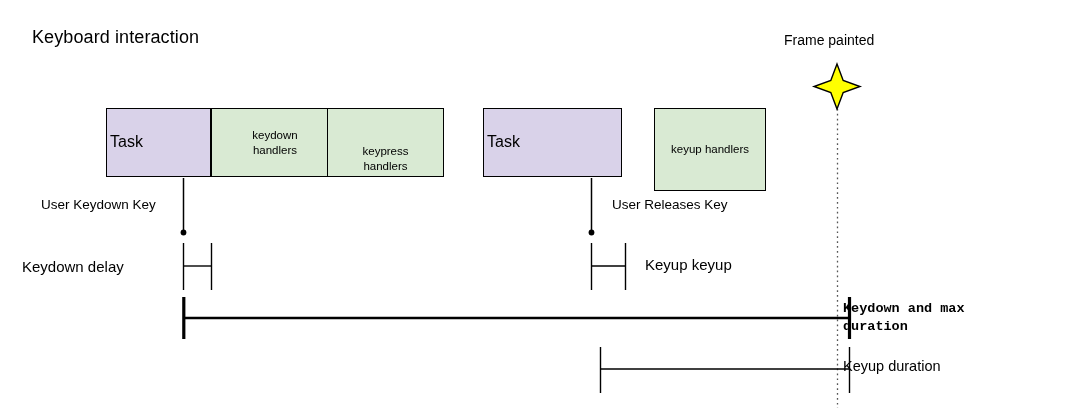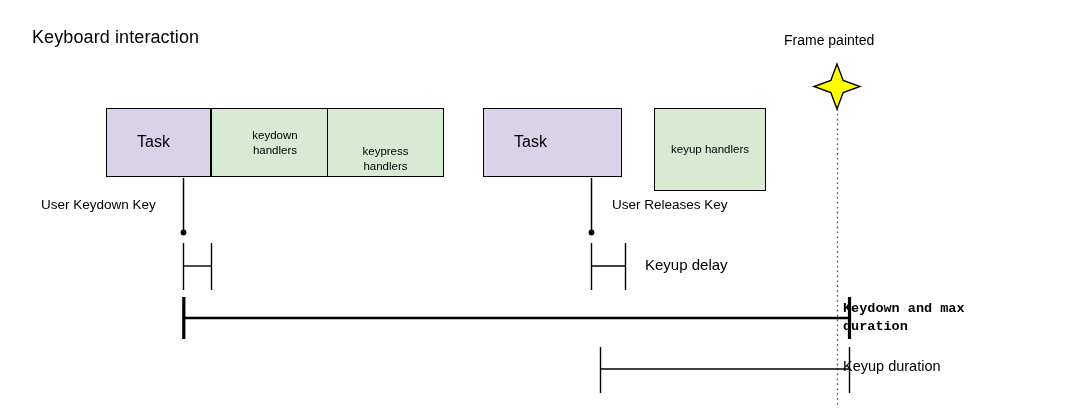--- a/index.html
+++ b/index.html
@@ -43,21 +43,21 @@
     border: 1.4px solid #000000;
     display: flex;
     align-items: center;
     overflow: hidden;
   }
   .task-box {
     background: #d9d2e9;
     justify-content: flex-start;
   }
   .task-box .box-label {
-    padding-left: 30px;
+    padding-left: 3px;
     font-size: 16px;
     text-align: left;
     line-height: 1.15;
   }
   .handler-box {
     background: #d9ead3;
     justify-content: center;
   }
   .handler-box .box-label {
     width: 100%;
@@ -168,21 +168,22 @@
   <div class="abs track-box handler-box" style="left:654px; top:108px; width:112px; height:83px;">
     <span class="box-label">keyup handlers</span>
   </div>
 
   <div class="abs" id="frame-painted-label">Frame painted</div>
 
   <div class="abs note" id="user-presses-label">User Keydown Key</div>
 
   <div class="abs note" id="user-releases-label">User Releases Key</div>
 
+  <div class="abs note" id="keydown-delay-label">Keydown delay</div>
 
-  <div class="abs note" id="keyup-delay-label">Keyup delay</div>
+  <div class="abs note" id="keyup-delay-label">Keyup keyup</div>
 
   <div class="abs label-strong" id="keydown-max-label">Keydown and max
 duration</div>
 
   <div class="abs note-right" id="keyup-duration-label">Keyup duration</div>
 
 </div>
 
 </body></html>

